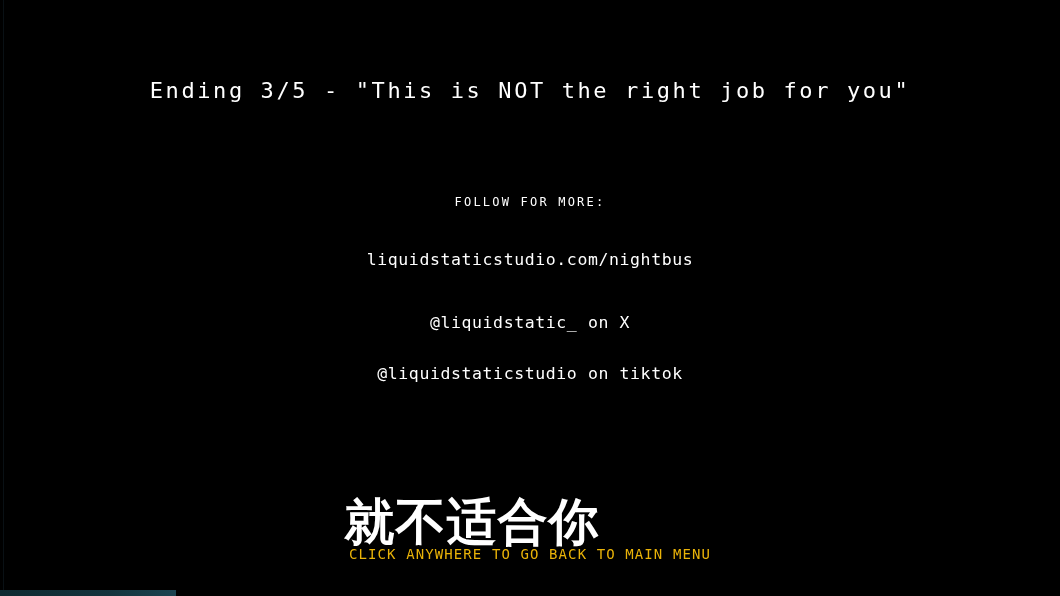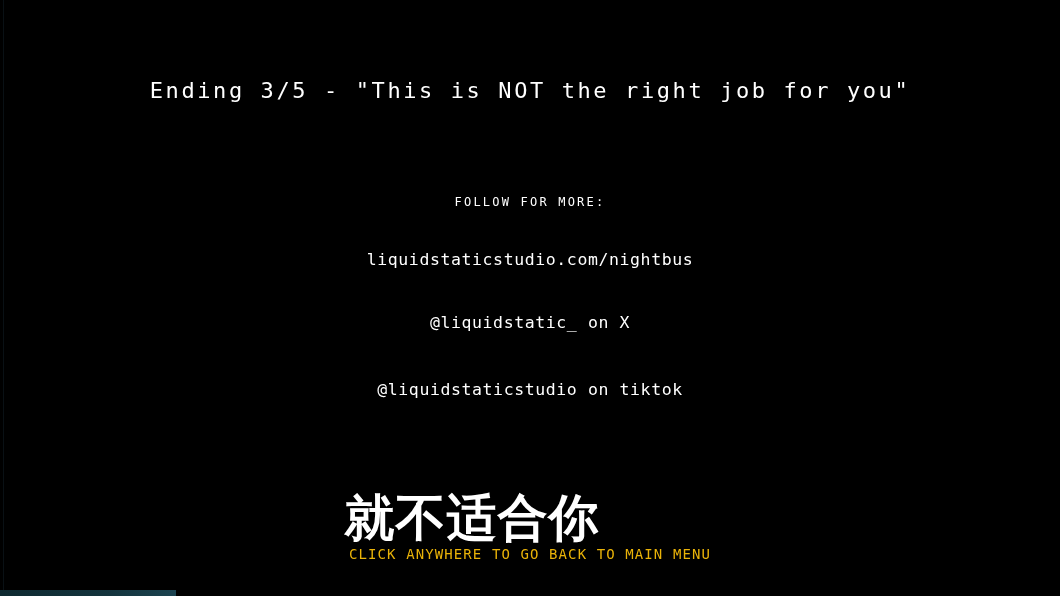--- a/index.html
+++ b/index.html
@@ -59,32 +59,31 @@
   #x-handle {
     top: 313px;
     font-size: 16.5px;
     letter-spacing: 0.6px;
   }
 
   #tiktok-handle {
     top: 364px;
     font-size: 16.5px;
     letter-spacing: 0.6px;
-    margin-top: 16px;
   }
 
   
   #cjk-stamp {
     position: absolute;
     left: 0;
     top: 496px;
     width: 944px;
     text-align: center;
     color: #ffffff;
-    font-family: Liberation Mono, monospace;
+    font-family: Liberation Sans, sans-serif;
     font-weight: 700;
     font-size: 50px;
     line-height: 52px;
     letter-spacing: 1px;
     white-space: pre;
   }
 
   
   #click-prompt {
     position: absolute;

